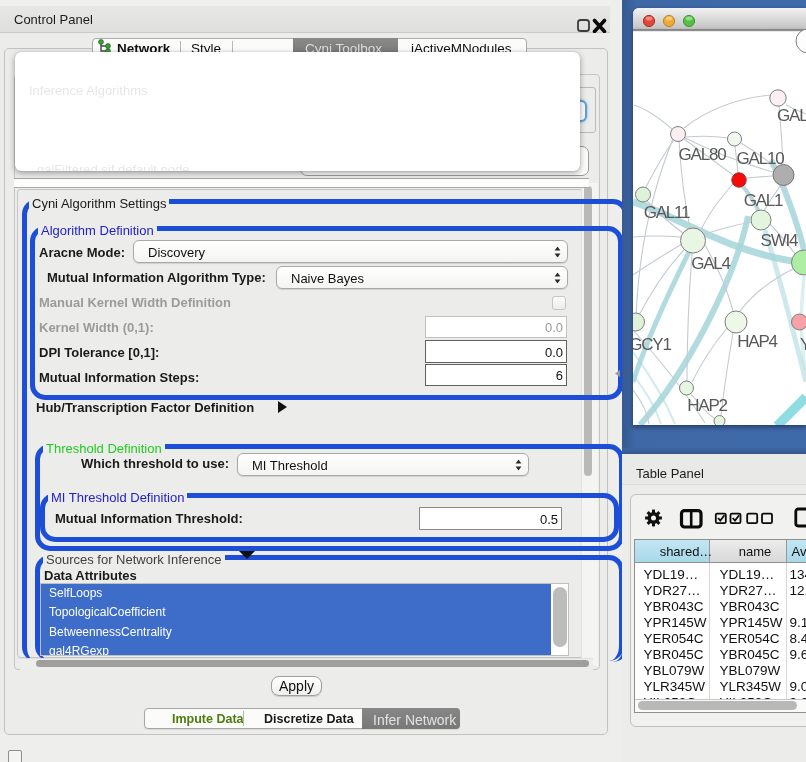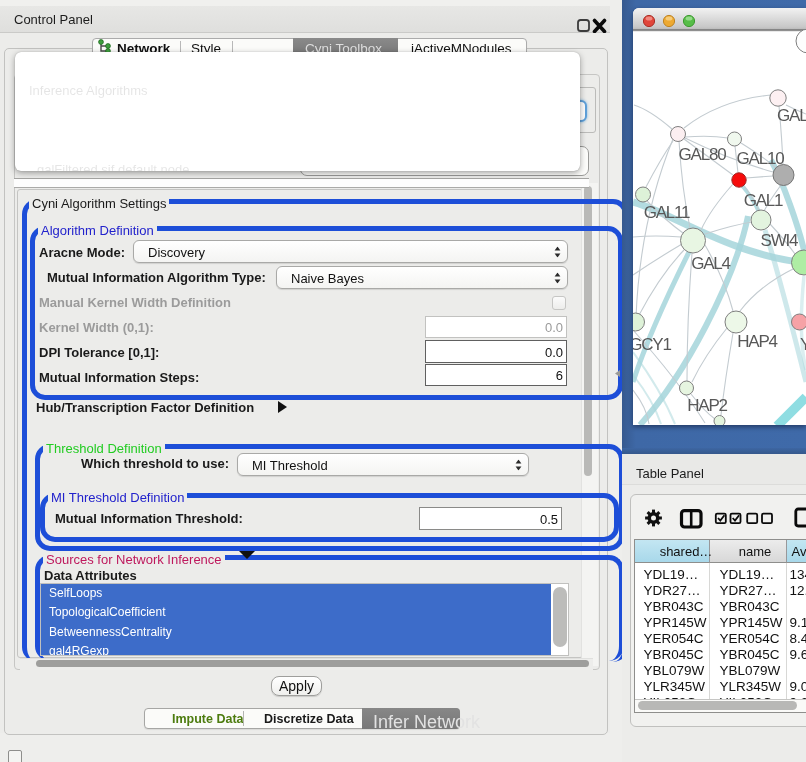--- a/index.html
+++ b/index.html
@@ -117,21 +117,21 @@
 
 <div class="grp" style="left:40px;top:493px;width:529px;height:39px;">
   <span class="gtit" style="left:3px;color:#2222cc;">MI Threshold Definition</span>
 </div>
 <div class="abs lbl" style="left:55px;top:511px;">Mutual Information Threshold:</div>
 <div class="fld" style="left:419px;top:507px;width:143px;height:23px;border:1px solid #8a8a88;">
     <span>0.5</span>
   </div>
 
 <div class="grp" style="left:35px;top:555px;width:539px;height:101px;border-bottom:none;">
-  <span class="gtit" style="left:3px;color:#be185d;font-size:13px;">Sources for Network Inference</span>
+  <span class="gtit" style="left:3px;color:#404040;font-size:13px;">Sources for Network Inference</span>
 </div>
 <div class="abs" style="left:239px;top:551px;width:0;height:0;border-top:8px solid #111;border-left:8px solid transparent;border-right:8px solid transparent;"></div>
 <div class="abs lbl" style="left:44px;top:568px;font-size:13px;">Data Attributes</div>
 
 <div class="abs" style="left:40px;top:583px;width:529px;height:73px;background:#fff;border:1px solid #c0c0be;box-sizing:border-box;overflow:hidden;">
   <div class="abs" style="left:0;top:0;width:510px;height:100px;background:#3d6cc9;color:#fff;font-size:12px;line-height:19.3px;padding-left:8px;box-sizing:border-box;">
     SelfLoops<br>TopologicalCoefficient<br>BetweennessCentrality<br>gal4RGexp<br>gal80Rexp
   </div>
   <div class="abs" style="left:512px;top:3px;width:14px;height:60px;background:#bcbcba;border-radius:7px;"></div>
 </div>
@@ -139,21 +139,21 @@
 <div class="abs" style="left:20px;top:658px;width:573px;height:11px;background:#ededeb;border-top:1px solid #e0e0de;"></div>
 <div class="abs" style="left:36px;top:660px;width:553px;height:7px;background:#9e9e9c;border-radius:3.5px;"></div>
 
 <div class="abs" style="left:271px;top:676px;width:51px;height:20px;background:linear-gradient(#ffffff,#efefed);border:1px solid #9e9e9c;border-radius:8px;box-sizing:border-box;box-shadow:0 1px 1px rgba(0,0,0,0.15);text-align:center;font-size:14px;font-weight:400;color:#111;line-height:18px;">Apply</div>
 
 <div class="abs" style="left:144px;top:708px;width:316px;height:21px;background:#fbfbf9;border:1px solid #a6a6a4;border-radius:4px;box-sizing:border-box;box-shadow:0 1px 1px rgba(0,0,0,0.08);"></div>
 <div class="abs" style="left:361.5px;top:708px;width:98.5px;height:21px;background:linear-gradient(#878787,#787878);border-radius:0 4px 4px 0;box-sizing:border-box;"></div>
 <div class="abs" style="left:172px;top:712px;font-size:12.5px;font-weight:600;color:#4d7c0f;">Impute Data</div>
 <div class="abs" style="left:243px;top:711px;width:1px;height:15px;background:#b4b4b2;"></div>
 <div class="abs" style="left:264px;top:712px;font-size:12.5px;font-weight:600;color:#1a1a1a;">Discretize Data</div>
-<div class="abs" style="left:373px;top:712px;font-size:18px;font-weight:500;color:#e2e2e2;">Infer Network</div>
+<div class="abs" style="left:373px;top:712px;font-size:14px;font-weight:500;color:#e2e2e2;">Infer Network</div>
 
 <div class="abs" style="left:615px;top:370px;width:5px;height:7px;background:#9a9a98;clip-path:polygon(100% 0,0 50%,100% 100%);"></div>
 
 <div class="abs" style="left:622px;top:0;width:184px;height:454px;background:linear-gradient(90deg,#36598f 0,#3e68a6 14px,#3f6aa9 100%);"></div>
 <div class="abs" style="left:622px;top:448px;width:184px;height:6px;background:linear-gradient(#3d66a2,#35588c);"></div>
 
 <div class="abs" style="left:633px;top:8px;width:173px;height:417px;border-radius:6px 0 0 0;box-shadow:0 2px 5px rgba(0,0,20,0.45);background:#fff;"></div>
 <div class="abs" style="left:633px;top:8px;width:173px;height:22px;border-radius:6px 0 0 0;background:linear-gradient(#f2f2f2,#c8c8c8 90%,#bcbcbc);border-bottom:1px solid #868686;box-sizing:border-box;">
   <svg class="abs" style="left:10px;top:6px;" width="70" height="14" viewBox="0 0 70 14">
     <circle cx="6" cy="7" r="5.6" fill="#e0463a" stroke="#aa2f26" stroke-width="1"></circle>

